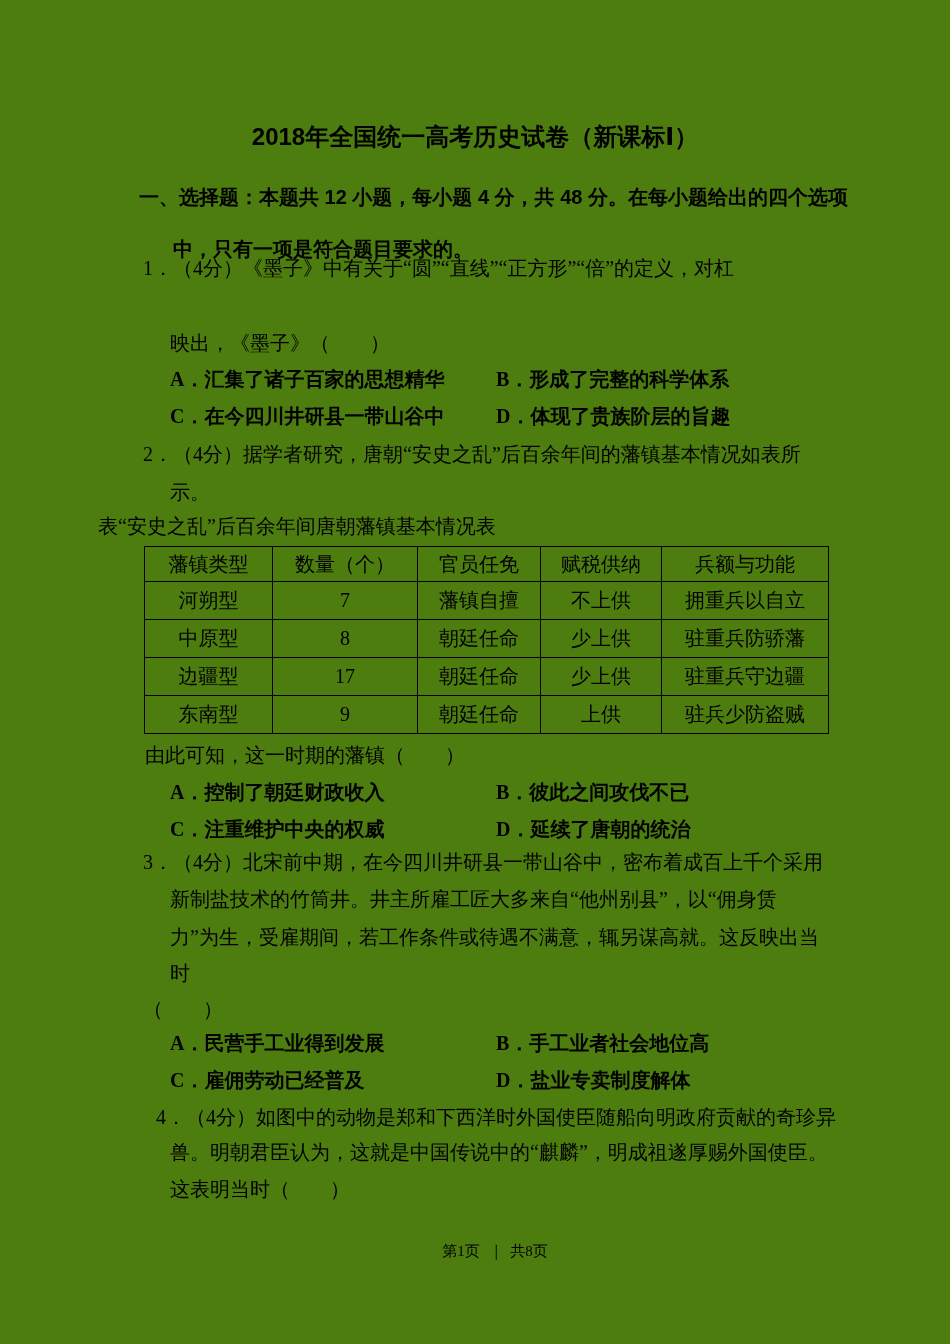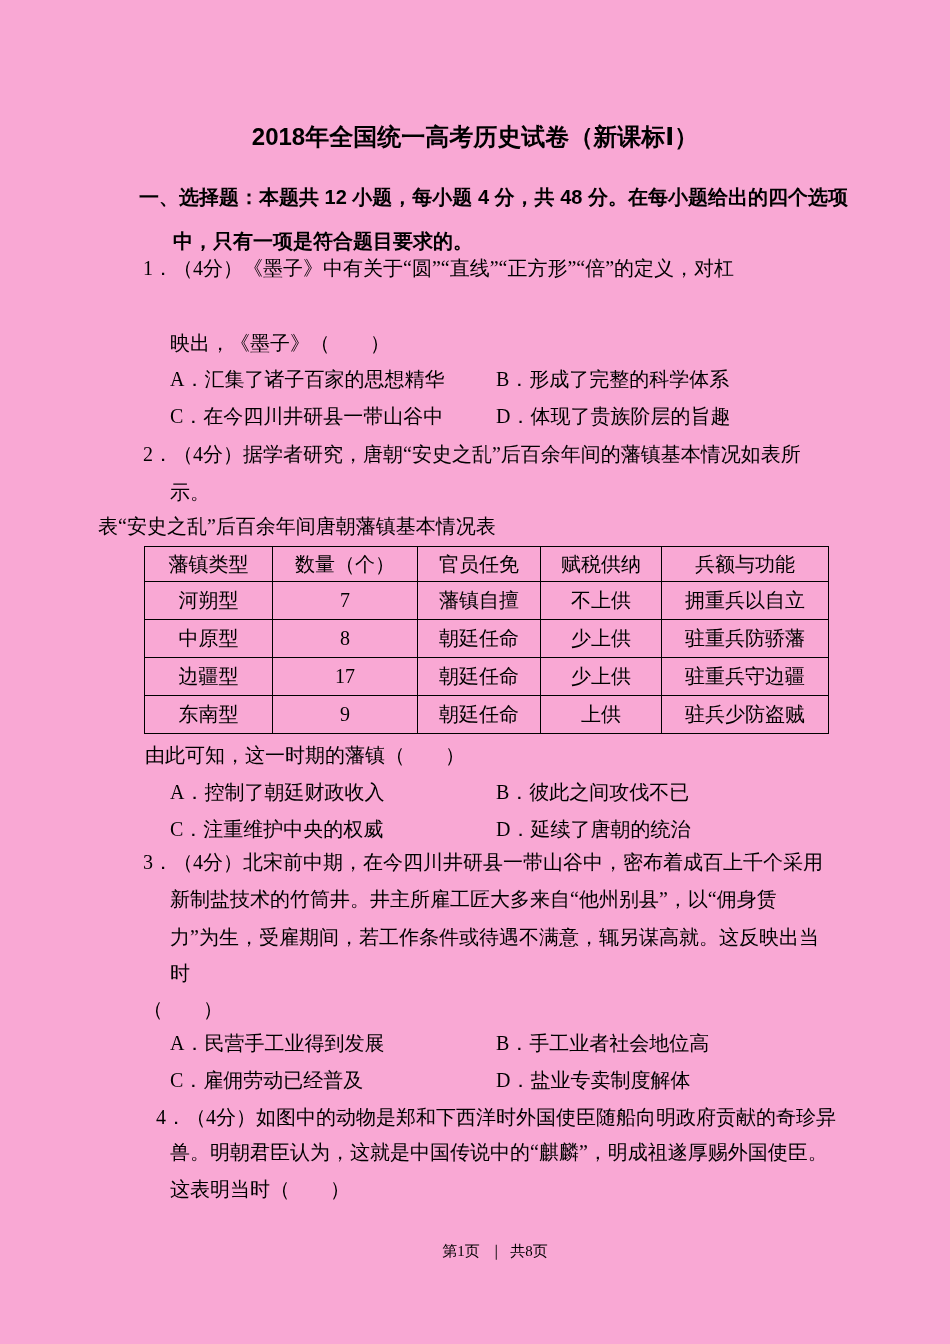--- a/index.html
+++ b/index.html
@@ -4,21 +4,21 @@
 <style>
   html, body {
     margin: 0;
     padding: 0;
     background: #ffffff;
   }
   .page {
     position: relative;
     width: 950px;
     height: 1344px;
-    background: #f9a8d4;
+    background: #4d7c0f;
     overflow: hidden;
     font-family: "Liberation Serif", "DejaVu Serif", serif;
     color: #000000;
   }
   .line {
     position: absolute;
     white-space: nowrap;
     font-size: 20px;
     line-height: 26px;
     color: #000000;
@@ -38,20 +38,21 @@
     font-family: "Liberation Sans", "DejaVu Sans", sans-serif;
     white-space: nowrap;
   }
   .opt-row {
     position: absolute;
     left: 0;
     width: 950px;
     height: 26px;
     font-size: 20px;
     line-height: 26px;
+    font-weight: bold;
   }
   .opt-left {
     position: absolute;
     left: 170px;
     white-space: nowrap;
   }
   .opt-right {
     position: absolute;
     left: 496px;
     white-space: nowrap;
@@ -90,21 +91,21 @@
   .footer .sep { margin: 0 7px 0 9px; }
 </style>
 </head>
 <body>
 
 <div class="page">
 
   <div class="title-line" style="top:122px">2018年全国统一高考历史试卷（新课标Ⅰ）</div>
 
   <div class="line bold" style="top:184px;left:139px">一、选择题：本题共 12 小题，每小题 4 分，共 48 分。在每小题给出的四个选项</div>
-  <div class="line bold" style="top:228px;left:173px">中，只有一项是符合题目要求的。</div>
+  <div class="line bold" style="top:236px;left:173px">中，只有一项是符合题目要求的。</div>
 
   <div class="line" style="top:255px;left:143px">1．（4分）《墨子》中有关于“圆”“直线”“正方形”“倍”的定义，对杠</div>
   <div class="line" style="top:330px;left:170px">映出，《墨子》（　　）</div>
   <div class="opt-row" style="top:366px">
     <span class="opt-left">A．汇集了诸子百家的思想精华</span>
     <span class="opt-right">B．形成了完整的科学体系</span>
   </div>
   <div class="opt-row" style="top:403px">
     <span class="opt-left">C．在今四川井研县一带山谷中</span>
     <span class="opt-right">D．体现了贵族阶层的旨趣</span>

